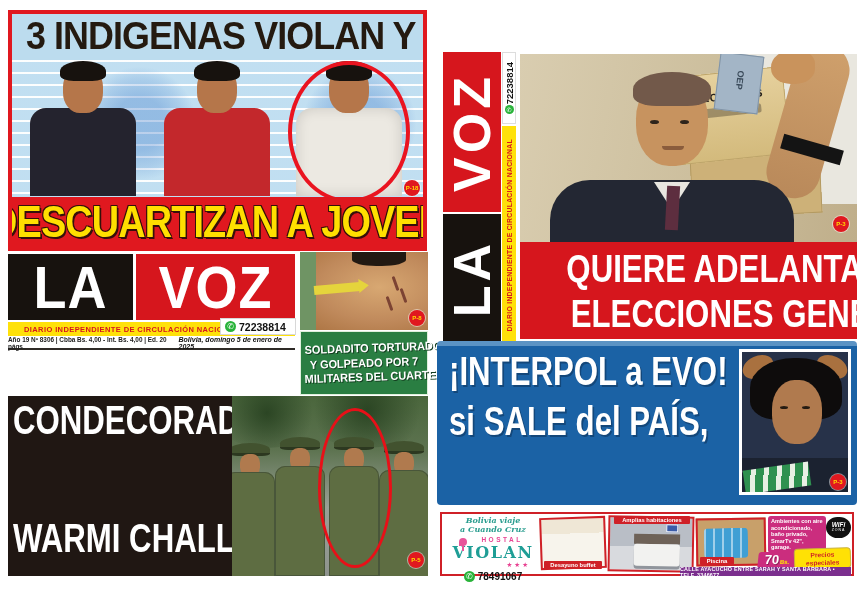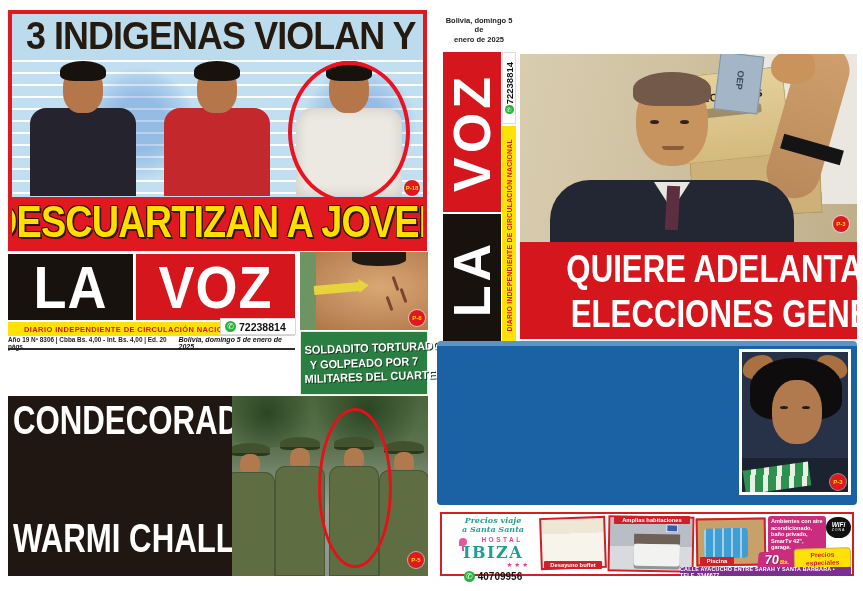--- a/index.html
+++ b/index.html
@@ -255,24 +255,20 @@
     <div class="bruise" style="left:82px; top:50px;"></div>
     <div class="tape-arrow"></div>
     <div class="pbadge" style="right:3px; bottom:4px;">P-8</div>
   </div>
   <div class="abs green-banner">
     <div class="gb-line"><span class="cx">SOLDADITO TORTURADO</span></div>
     <div class="gb-line"><span class="cx">Y GOLPEADO POR 7</span></div>
     <div class="gb-line"><span class="cx">MILITARES DEL CUARTEL</span></div>
   </div>
 
-  <div class="abs date-box">
-    <div>Bolivia, domingo 5 de</div>
-    <div>enero de 2025</div>
-  </div>
   <div class="abs v-red flexc">
     <span class="vtext">VOZ</span>
   </div>
   <div class="abs v-black flexc">
     <span class="vtext">LA</span>
   </div>
   <div class="abs v-phone">
     <span class="vnum">72238814</span>
     <span class="wa-icon">✆</span>
   </div>
@@ -306,49 +302,53 @@
     </div>
     <div class="pbadge" style="right:8px; bottom:10px;">P-3</div>
   </div>
 
   <div class="abs quiere-banner">
     <div class="qb-line"><span class="cx">QUIERE ADELANTAR las</span></div>
     <div class="qb-line"><span class="cx">ELECCIONES GENERALES</span></div>
   </div>
 
   <div class="abs interpol-panel">
+    <div class="ip-line" style="top:8px;">
+      <span class="cx cxl">¡INTERPOL a EVO!</span></div>
+    <div class="ip-line" style="top:58px;">
+      <span class="cx cxl">si SALE del PAÍS,</span></div>
     <div class="evo-photo">
       <div class="e-hand" style="left:0px; top:4px; transform:rotate(-24deg);"></div>
       <div class="e-hand" style="right:0px; top:4px; transform:rotate(24deg);"></div>
       <div class="e-hair"></div>
       <div class="e-face">
         <div class="e-eye" style="left:8px;"></div>
         <div class="e-eye" style="left:30px;"></div>
       </div>
       <div class="e-jacket"></div>
       <div class="e-scarf"></div>
       <div class="pbadge" style="right:2px; bottom:2px;">P-3</div>
     </div>
   </div>
 
   <div class="abs ad-strip">
     <div class="ibiza">
       <div class="ib-tag">
-        <div>Precios viaje</div>
-        <div>a Santa Santa</div>
+        <div>Bolivia viaje</div>
+        <div>a Cuando Cruz</div>
       </div>
       <div class="ib-brand">
         <div class="flamingo"></div>
         <span class="ib-hostal">HOSTAL</span>
-        <span class="ib-ibiza">IBIZA</span>
+        <span class="ib-ibiza">VIOLAN</span>
         <span class="ib-stars">★★★</span>
       </div>
       <div class="ib-phone">
         <span class="wa-icon">✆</span>
-        <span class="num">40709956</span>
+        <span class="num">78491067</span>
       </div>
     </div>
 
     <div class="ad-photo ph-breakfast"></div>
     <div class="ad-label" style="left:102px; top:47px; width:58px;">Desayuno buffet</div>
 
     <div class="ad-photo ph-room">
       <div class="wallart"></div>
       <div class="headboard"></div>
       <div class="bed"></div>

